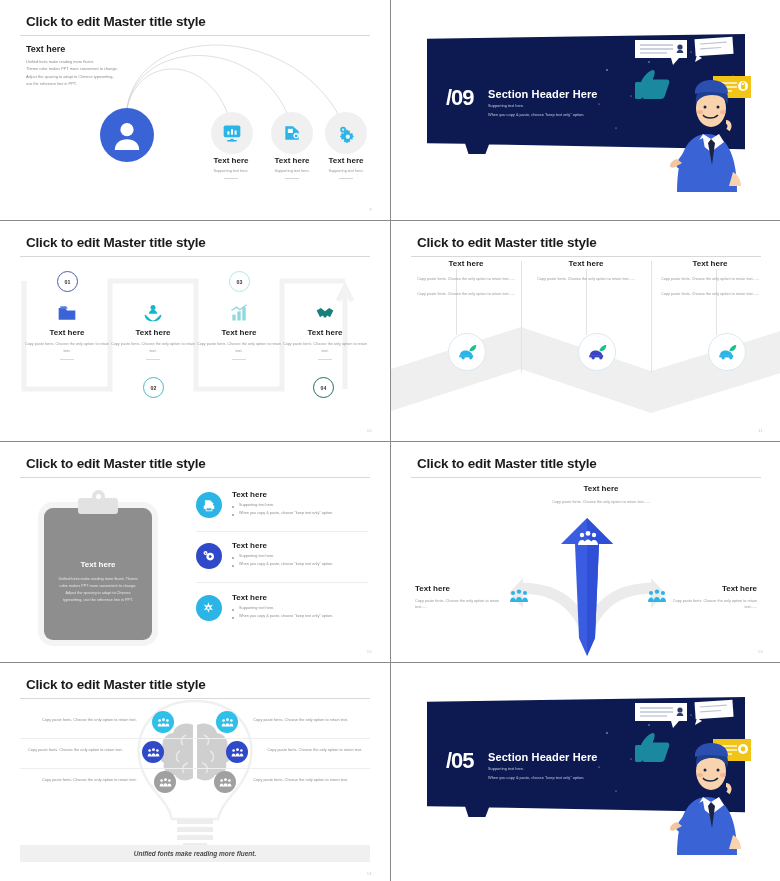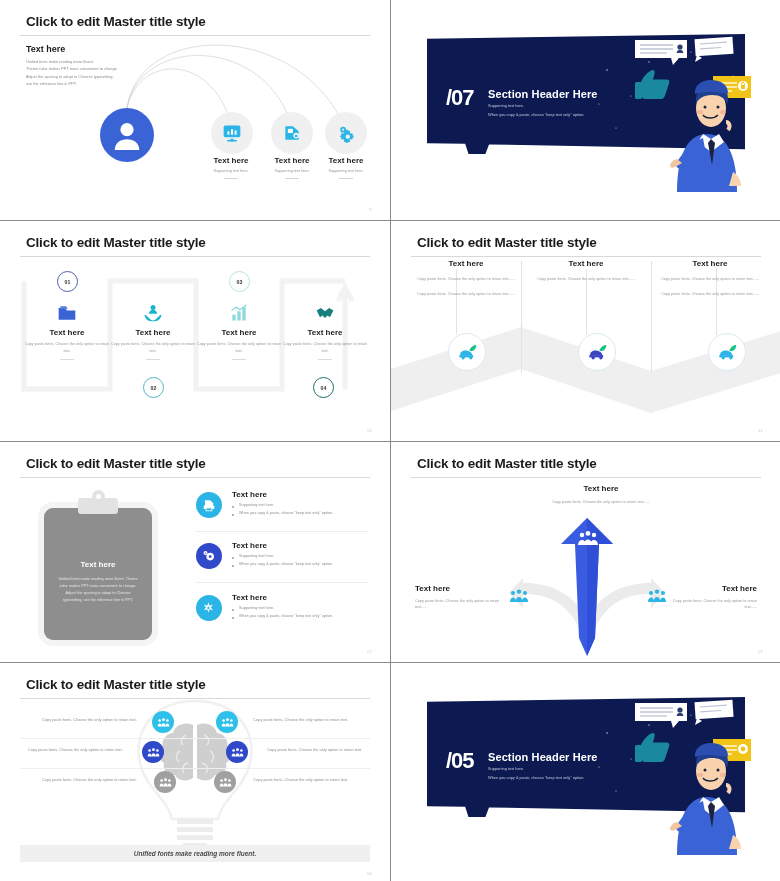--- a/index.html
+++ b/index.html
@@ -156,21 +156,21 @@
           <circle cx="240" cy="96" r="0.6"></circle>
           <circle cx="258" cy="62" r="0.7"></circle>
         <circle cx="300" cy="52" r="0.6"></circle>
           <circle cx="330" cy="110" r="0.8"></circle>
           <circle cx="225" cy="128" r="0.6"></circle>
         <circle cx="342" cy="76" r="0.6"></circle>
           <circle cx="208" cy="104" r="0.6"></circle>
           <circle cx="335" cy="150" r="0.7"></circle>
       </g>
     </svg>
-    <div class="sec-num">/07</div>
+    <div class="sec-num">/09</div>
     <div class="sec-title">Section Header Here</div>
     <div class="sec-sub1">Supporting text here.</div>
     <div class="sec-sub2">When you copy &amp; paste, choose "keep text only" option.</div>
 
     <svg class="person" viewBox="0 0 120 170">
 
       <g>
         <path d="M2 14h52v18H2z" fill="#fff"></path>
           <path d="M38 32l2 7 6-7z" fill="#fff"></path>
         <g stroke="#bcc3d4" stroke-width="1.3">

